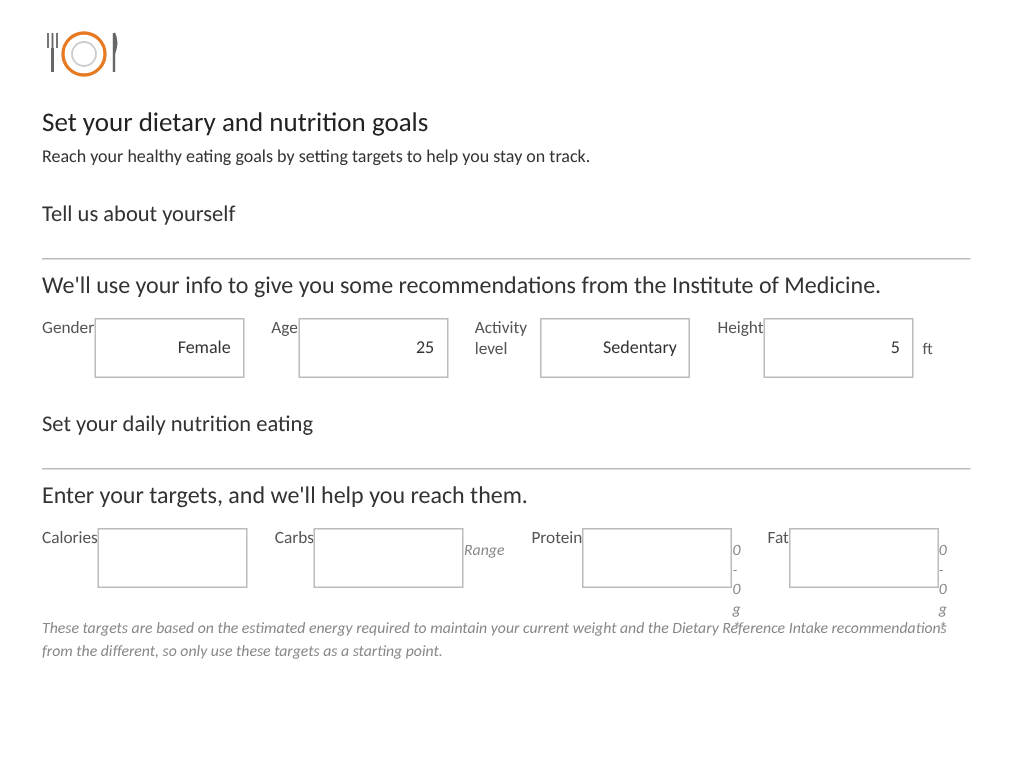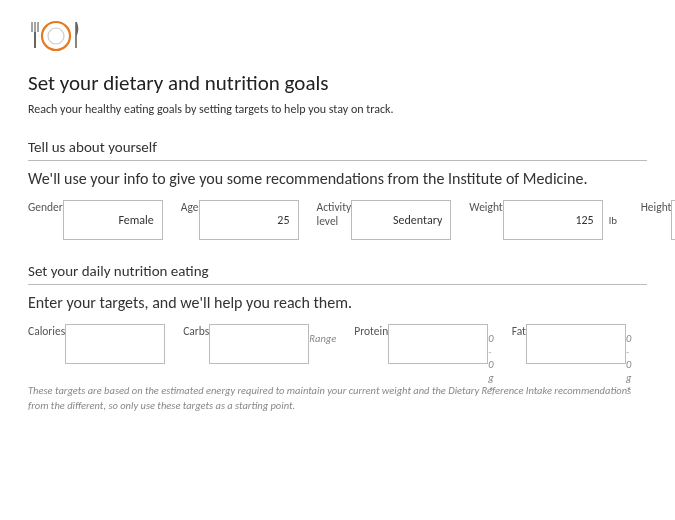--- a/index.html
+++ b/index.html
@@ -6,37 +6,37 @@
   body {
     font-family: "Segoe UI", Calibri, Arial, sans-serif;
     background: #fff;
     width: 675px;
     height: 520px;
     padding: 18px 28px 12px 28px;
     color: #222;
   }
   .plate-icon svg { display: block; }
   h1 {
-    font-size: 21px;
+    font-size: 18px;
     font-weight: 400;
     margin-top: 16px;
     color: #222;
   }
   .lead {
     font-size: 12px;
     margin-top: 6px;
     color: #333;
   }
   h2 {
     font-size: 15px;
     font-weight: 400;
     margin-top: 22px;
     color: #333;
     border-bottom: 1px solid #bbb;
-    padding-bottom: 4px;
+    padding-bottom: 20px;
   }
   .sub {
     font-size: 16px;
     margin-top: 8px;
     color: #333;
   }
   .row {
     display: flex;
     gap: 0;
     margin-top: 12px;
@@ -124,27 +124,20 @@
     </div>
   </div>
 
   <div class="field">
     <span class="label">Activity level</span>
     <div class="input-wrap">
       <input class="input-box" value="Sedentary" style="">
     </div>
   </div>
 
-  <div class="field">
-    <span class="label">Weight</span>
-    <div class="input-wrap">
-      <input class="input-box" value="125" style="">
-      <span class="unit">lb</span>
-    </div>
-  </div>
 
   <div class="field">
     <span class="label">Height</span>
     <div class="input-wrap">
       <input class="input-box" value="5" style="">
       <span class="unit">ft</span>
     </div>
   </div>
 
 </div>

